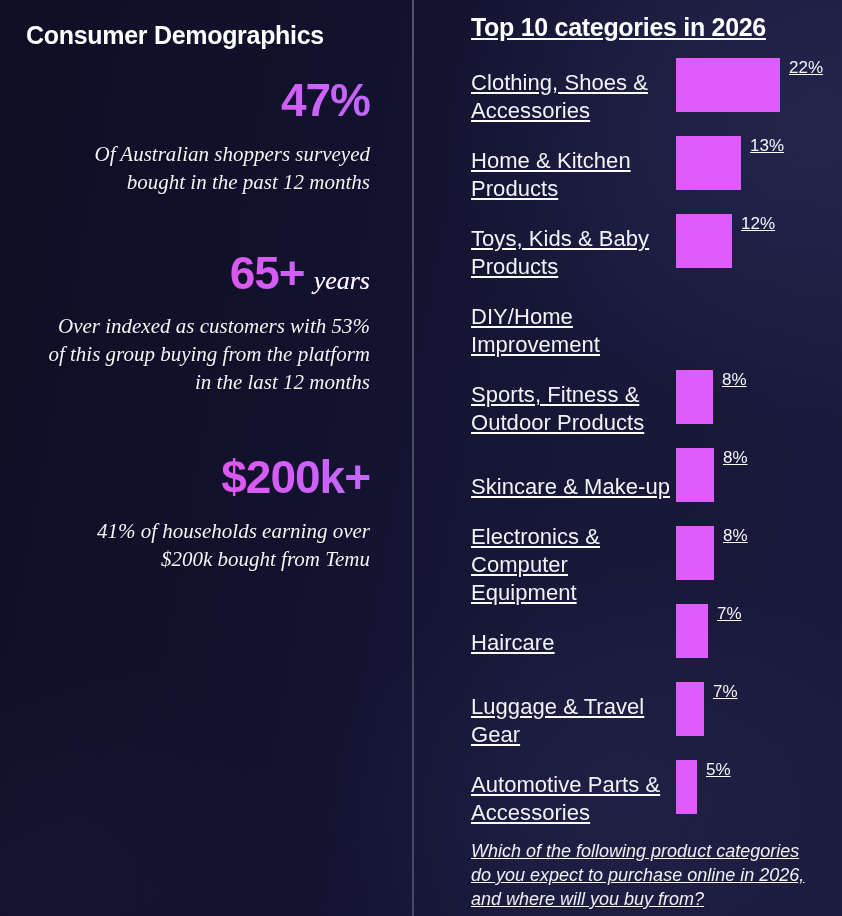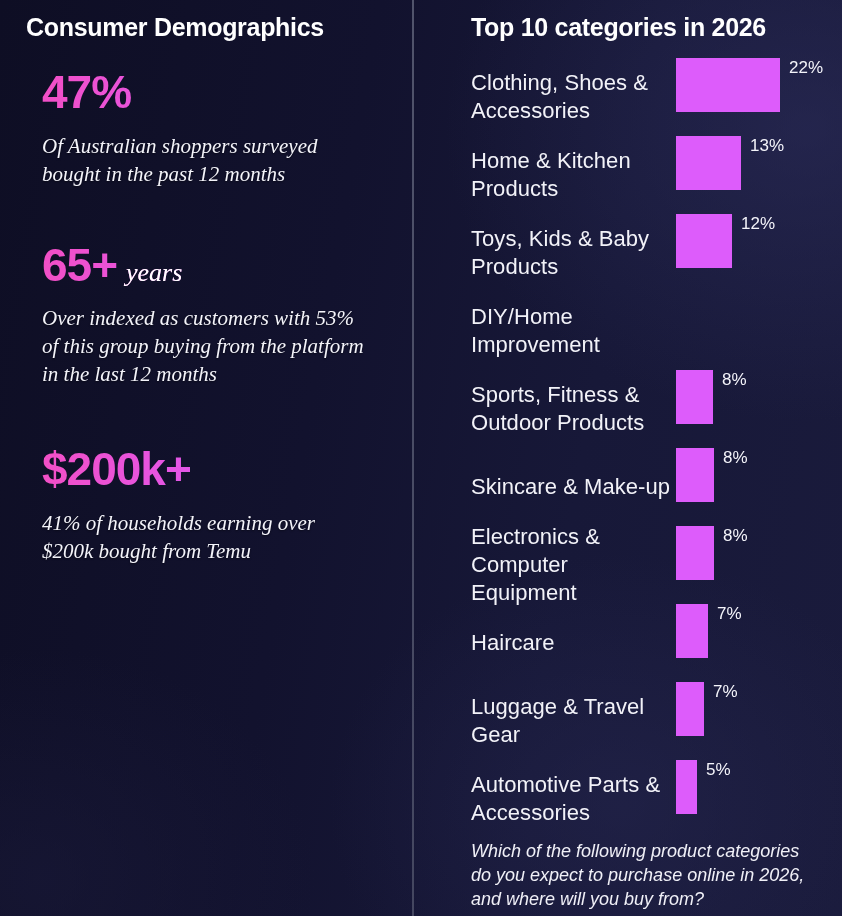--- a/index.html
+++ b/index.html
@@ -33,36 +33,36 @@
     width:2px; height:916px;
     background:linear-gradient(180deg,#5c5f76 0%,#53566e 50%,#4c4f67 100%);
     opacity:.85;
   }
 
   
   .left-panel {
     position:absolute;
     left:0; top:0;
     width:412px; height:916px;
-    padding:0 24px;
+    padding:8px 24px;
   }
 
   .left-title {
     font-size:25px;
     font-weight:bold;
     letter-spacing:-0.3px;
     color:#ffffff;
     padding-top:13px;
     padding-left:2px;
   }
 
   .stat-list { margin-top:26px; }
 
   .stat-block {
-    text-align:left;
+    text-align:right;
     padding:0 18px;
   }
   .stat-block.b1 { margin-top:25px; }
   .stat-block.b2 { margin-top:52px; }
   .stat-block.b3 { margin-top:50px; }
   .stat-block.b4 { margin-top:56px; }
 
   .stat-figure {
     display:block;
     font-size:46px;
@@ -97,20 +97,21 @@
     text-shadow:0 1px 2px rgba(0,0,0,.45);
   }
 
   
   .right-panel {
     position:absolute;
     left:414px; top:0;
     width:428px; height:691px;
     padding-left:57px;
     padding-right:6px;
+    text-decoration:underline;
   }
 
   .right-title {
     font-size:25px;
     font-weight:bold;
     letter-spacing:-0.3px;
     color:#ffffff;
     padding-top:13px;
   }
 

